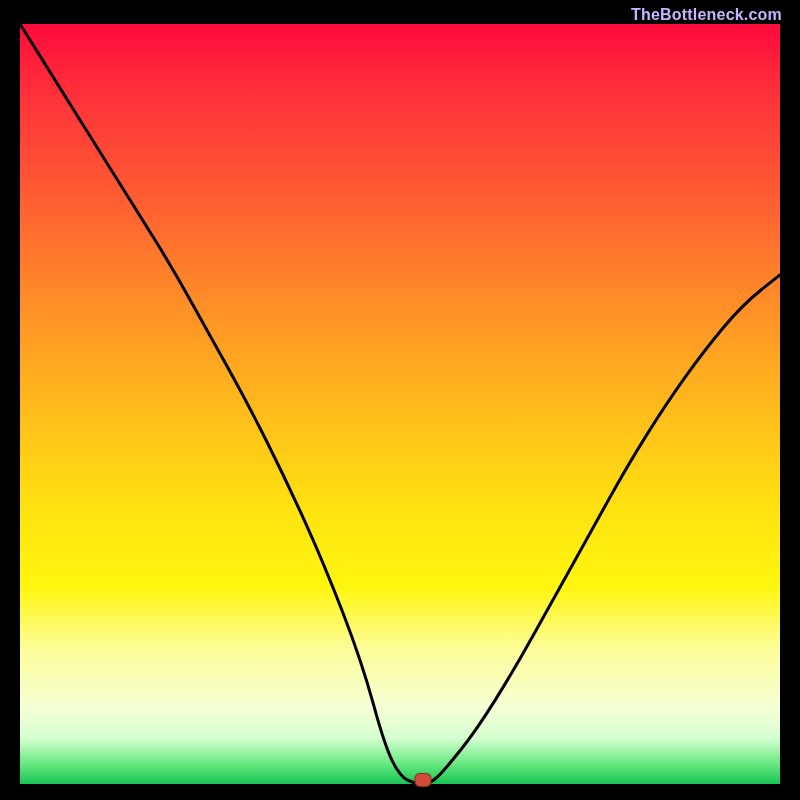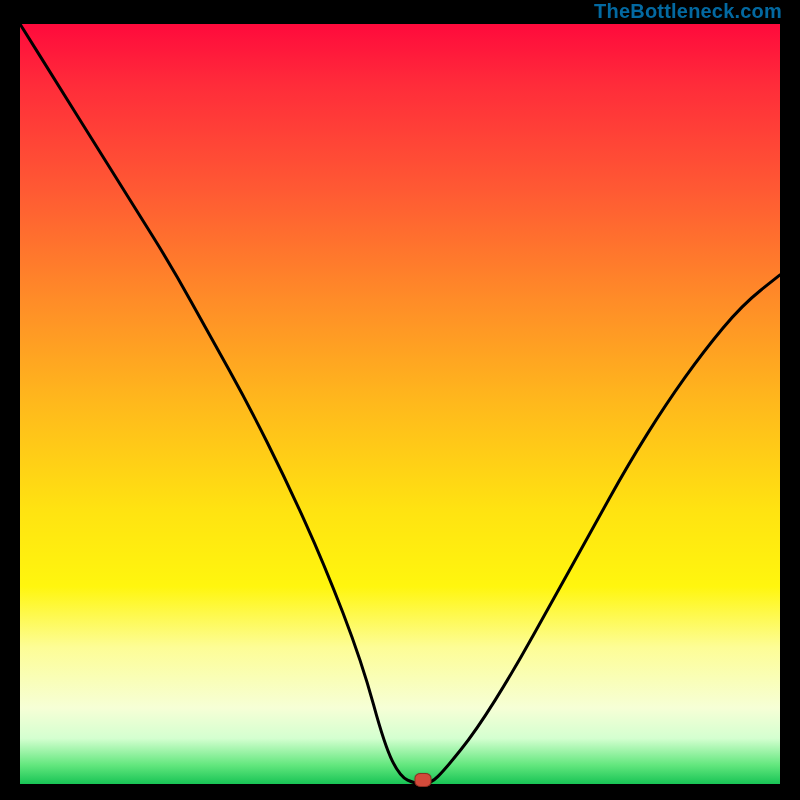--- a/index.html
+++ b/index.html
@@ -12,25 +12,25 @@
     font-family: Arial, Helvetica, sans-serif;
   }
   .frame {
     position: relative;
     width: 800px;
     height: 800px;
     background: #000;
   }
   .watermark {
     position: absolute;
-    top: 0;
+    top: 6px;
     right: 18px;
-    font-size: 20px;
+    font-size: 16px;
     font-weight: 600;
-    color: #0369a1;
+    color: #c4b5fd;
     letter-spacing: 0.2px;
     user-select: none;
     z-index: 3;
   }
   .plot {
     position: absolute;
     left: 20px;
     top: 24px;
     width: 760px;
     height: 760px;

